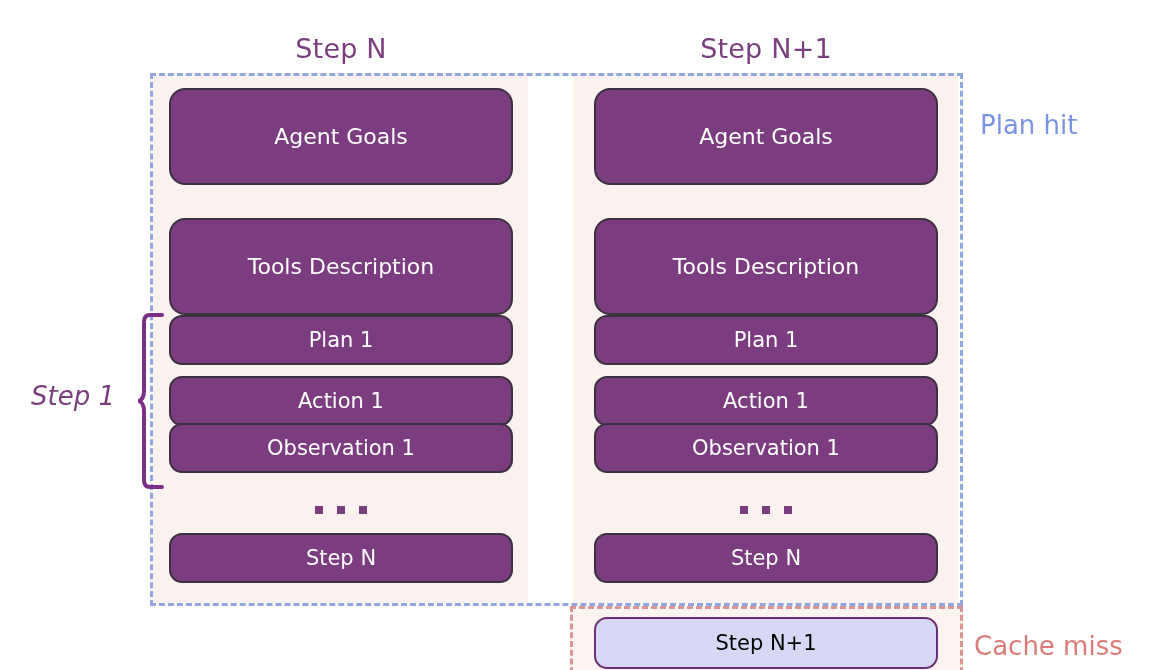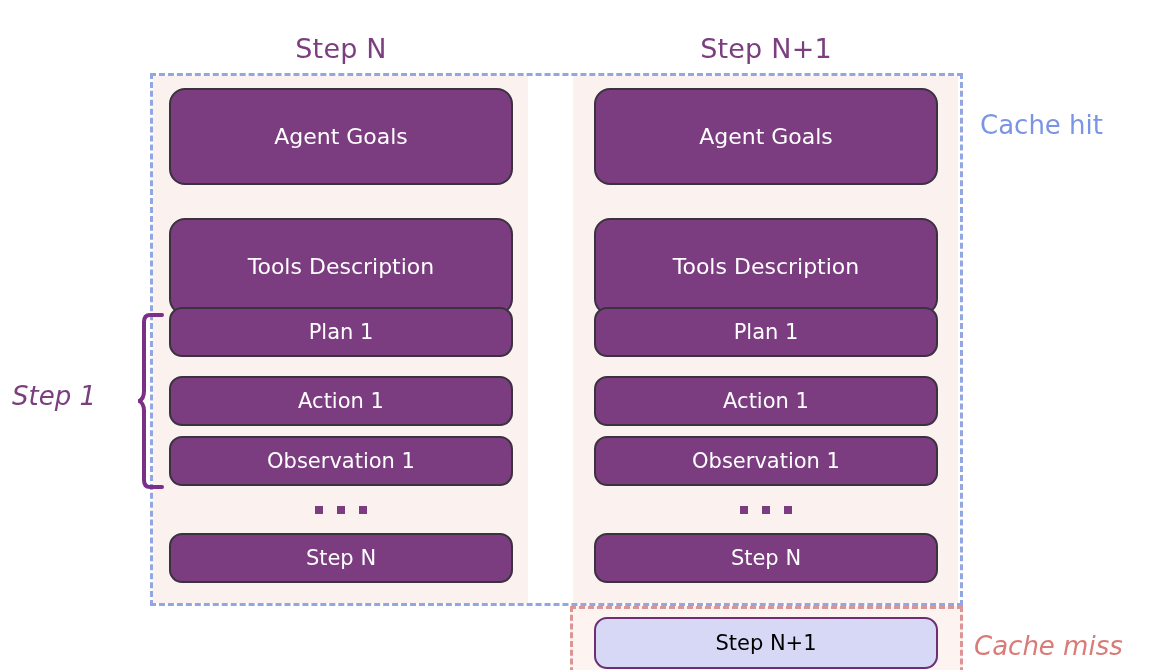--- a/index.html
+++ b/index.html
@@ -72,23 +72,23 @@
   .block.small { height: 50px;  border-radius: 13px; }
 
   
   .col-l { left: 169px; width: 344px; }
   
   .col-r { left: 594px; width: 344px; }
 
   
   .y-goals  { top: 57px;  }
   .y-tools  { top: 187px; }
-  .y-plan   { top: 276px; }
+  .y-plan   { top: 284px; }
   .y-action { top: 345px; text-align: center; }
-  .y-obs    { top: 405px; }
+  .y-obs    { top: 392px; }
   .y-stepn  { top: 502px; }
 
   
   .ellipsis {
     position: absolute;
     top: 466px;
     height: 26px;
     display: flex;
     align-items: center;
     justify-content: center;
@@ -102,21 +102,21 @@
   }
   #ellipsis-left  { left: 169px; width: 344px; }
   #ellipsis-right { left: 594px; width: 344px; }
 
   
   #step1-label {
     position: absolute;
     left: 12px;
     top: 350px;
     width: 122px;
-    text-align: left;
+    text-align: center;
     font-style: italic;
     font-size: 26px;
     color: #7b3f7f;
     white-space: nowrap;
   }
   #step1-brace {
     position: absolute;
     left: 138px;
     top: 280px;
     width: 26px;
@@ -152,21 +152,21 @@
     white-space: nowrap;
   }
 
   
   .side-note {
     position: absolute;
     font-size: 26px;
     white-space: nowrap;
   }
   #cache-hit-label  { left: 980px; top: 79px;  color: #7b95e4; }
-  #cache-miss-label { left: 974px; top: 600px; color: #d97b77; font-style: italic; }
+  #cache-miss-label { left: 974px; top: 600px; color: #d97b77; }
 </style>
 </head>
 <body>
 
 <div id="canvas">
 
   <div class="col-title" id="title-left">Step N</div>
   <div class="col-title" id="title-right">Step N+1</div>
 
   <div id="cache-hit-region"></div>
@@ -201,16 +201,16 @@
   <div id="step1-label">Step 1</div>
   <div id="step1-brace">
     <svg width="26" height="180" viewBox="0 0 26 180" xmlns="http://www.w3.org/2000/svg">
       <path d="M24 4 L12 4 Q6 4 6 11 L6 80 Q6 88 1 90 Q6 92 6 100 L6 169 Q6 176 12 176 L24 176" fill="none" stroke="#7b2f86" stroke-width="4" stroke-linecap="round" stroke-linejoin="round"></path>
     </svg>
   </div>
 
   <div id="cache-miss-region"></div>
   <div id="block-step-n1">Step N+1</div>
 
-  <div class="side-note" id="cache-hit-label">Cache hit</div>
+  <div class="side-note" id="cache-hit-label">Plan hit</div>
   <div class="side-note" id="cache-miss-label">Cache miss</div>
 
 </div>
 
 </body></html>

